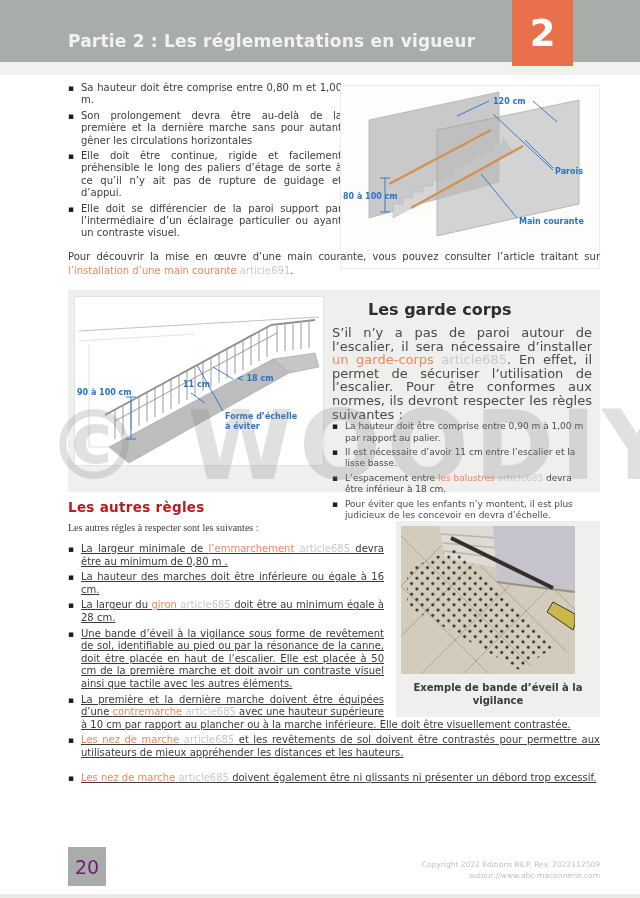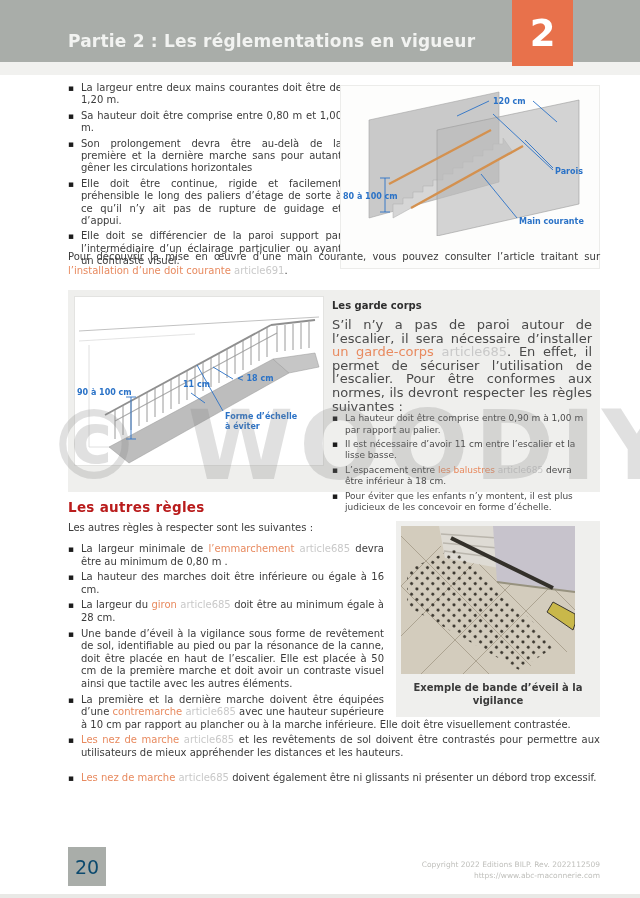--- a/index.html
+++ b/index.html
@@ -57,78 +57,77 @@
   
   .garde-panel {
     position:absolute; left:68px; top:290px; width:532px; height:202px;
     background:#efefed;
   }
   .fig2 {
     position:absolute; left:6px; top:6px; width:250px; height:170px;
     background:#ffffff; border:1px solid #e3e3e1;
   }
   .garde-text { position:absolute; left:264px; top:10px; width:260px; }
-  .garde-title { font-size:10px; font-weight:bold; color:#2e2e2e; margin-bottom:7px; }
+  .garde-title { font-size:16px; font-weight:bold; color:#2e2e2e; margin-bottom:7px;margin-left:36px; }
   .garde-para { font-size:13px; line-height:13.6px; color:#4a4a4a; text-align:justify; margin-bottom:0; }
   .garde-list { font-size:9px; line-height:11.4px; color:#4a4a4a; }
   .garde-list li { margin-bottom:2px; }
   .garde-list li::before { font-size:8px; top:0; }
 
   
   .watermark {
     position:absolute; left:46px; top:386px; width:600px; height:126px;
     overflow:hidden; z-index:30; pointer-events:none;
     font-size:96px; font-weight:bold; letter-spacing:6px;
     color:rgba(130,130,130,0.25); white-space:nowrap; line-height:120px;
   }
 
   
   .autres-heading {
     position:absolute; left:68px; top:499px;
     font-size:13.5px; font-weight:bold; color:#b91c1c; letter-spacing:.3px;
   }
   .autres-section { position:absolute; left:68px; top:521px; width:532px; }
-  .autres-intro { font-size:10px; line-height:13px; margin-bottom:9px; }
+  .autres-intro { font-size:10px; line-height:13px; margin-bottom:9px;font-family:Liberation Serif, serif; }
   .autres-list { font-size:10px; line-height:12.6px; text-align:justify; }
-  .autres-list li { margin-bottom:4px; }
+  .autres-list li { margin-bottom:4px;text-decoration:underline; }
   .autres-list li.spaced { margin-top:12px; }
 
   .photo-panel {
     float:right; width:204px; background:#efefed; padding:5px 5px 10px 5px; margin-left:12px; margin-bottom:0;
   }
   .photo-frame { width:174px; height:148px; background:#d3ccbd; overflow:hidden; }
   .photo-caption {
     margin-top:7px; font-size:10px; font-weight:bold; color:#3a3a3a;
     text-align:center; line-height:13px; padding:0 10px;
   }
 
   
   .page-num-box {
     position:absolute; left:68px; top:847px; width:38px; height:39px;
     background:#a9ada9; display:flex; align-items:center; justify-content:center;
   }
-  .page-num-box span { color:#0c4a6e; font-size:19px; }
+  .page-num-box span { color:#701a75; font-size:19px; }
   .copyright {
     position:absolute; right:40px; top:859px; text-align:right;
     font-size:7.5px; line-height:11px; color:#bfbfbb;
   }
   .bottom-strip { position:absolute; left:0; bottom:0; width:640px; height:4px; background:#e9e9e6; }
 </style>
 </head>
 <body>
 
 <div class="header-band"></div>
 <div class="header-substrip"></div>
 <div class="header-title">Partie 2 : Les réglementations en vigueur</div>
 <div class="chapter-box">
   <span>2</span>
 </div>
 
 <ul class="sqlist intro-list">
-  <li><span>La largeur entre deux mains courantes doit être de 1,20 m.</span></li>
   <li><span>Sa hauteur doit être comprise entre 0,80 m et 1,00 m.</span></li>
   <li><span>Son prolongement devra être au-delà de la première et la dernière marche sans pour autant gêner les circulations horizontales</span></li>
   <li><span>Elle doit être continue, rigide et facilement préhensible le long des paliers d’étage de sorte à ce qu’il n’y ait pas de rupture de guidage et d’appui.</span></li>
   <li><span>Elle doit se différencier de la paroi support par l’intermédiaire d’un éclairage particulier ou ayant un contraste visuel.</span></li>
 </ul>
 
 <div class="fig1">
   <svg width="258" height="150" viewBox="0 0 258 150">
 
     <polygon points="28,34 158,6 158,96 28,132" fill="#c9c9c9" stroke="#a5a5a5" stroke-width="0.6"></polygon>
@@ -151,21 +150,21 @@
     <line class="dimline" x1="44" y1="92" x2="44" y2="126"></line>
     <line class="dimline" x1="39" y1="92" x2="49" y2="92"></line>
     <line class="dimline" x1="39" y1="126" x2="49" y2="126"></line>
     <text class="fig-label" x="2" y="113">80 à 100 cm</text>
 
     <polyline class="dimline" points="176,132 140,88"></polyline>
     <text class="fig-label" x="178" y="138">Main courante</text>
   </svg>
 </div>
 
-<p class="mc-paragraph"><span>Pour découvrir la mise en œuvre d’une main courante, vous pouvez consulter l’article traitant sur </span><span class="seg-link">l’installation d’une doit courante</span><span> </span><span class="seg-ref">article691</span><span>.</span></p>
+<p class="mc-paragraph"><span>Pour découvrir la mise en œuvre d’une main courante, vous pouvez consulter l’article traitant sur </span><span class="seg-link">l’installation d’une main courante</span><span> </span><span class="seg-ref">article691</span><span>.</span></p>
 
 <div class="garde-panel">
   <div class="fig2">
     <svg width="248" height="168" viewBox="0 0 248 168">
 
       <line x1="4" y1="34" x2="244" y2="20" stroke="#c2c2c2" stroke-width="1"></line>
       <line x1="4" y1="44" x2="120" y2="37" stroke="#dcdcdc" stroke-width="0.8"></line>
       <polyline points="14,48 14,150 58,150" fill="none" stroke="#d8d8d8" stroke-width="0.8"></polyline>
 
       <polygon points="34,150 198,62 214,76 54,166" fill="#bdbdbd" stroke="#999999" stroke-width="0.5"></polygon>
@@ -194,21 +193,21 @@
       <text class="fig-label" x="150" y="132">à éviter</text>
     </svg>
   </div>
   <div class="garde-text">
     <div class="garde-title">Les garde corps</div>
     <p class="garde-para"><span>S’il n’y a pas de paroi autour de l’escalier, il sera nécessaire d’installer </span><span class="seg-link">un garde-corps</span><span> </span><span class="seg-ref">article685</span><span>. En effet, il permet de sécuriser l’utilisation de l’escalier. Pour être conformes aux normes, ils devront respecter les règles suivantes :</span></p>
     <ul class="sqlist garde-list">
       <li><span>La hauteur doit être comprise entre 0,90 m à 1,00 m par rapport au palier.</span></li>
       <li><span>Il est nécessaire d’avoir 11 cm entre l’escalier et la lisse basse.</span></li>
       <li><span>L’espacement entre </span><span class="seg-link">les balustres</span><span> </span><span class="seg-ref">article685</span><span> devra être inférieur à 18 cm.</span></li>
-      <li><span>Pour éviter que les enfants n’y montent, il est plus judicieux de les concevoir en forme d’échelle.</span></li>
+      <li><span>Pour éviter que les enfants n’y montent, il est plus judicieux de les concevoir en devra d’échelle.</span></li>
     </ul>
   </div>
 </div>
 
 <div class="watermark">© WOODIY</div>
 
 <div class="autres-heading">Les autres règles</div>
 <div class="autres-section">
   <div class="photo-panel">
     <div class="photo-frame">
@@ -248,15 +247,15 @@
     <li><span class="seg-link">Les nez de marche</span><span> </span><span class="seg-ref">article685</span><span> et les revêtements de sol doivent être contrastés pour permettre aux utilisateurs de mieux appréhender les distances et les hauteurs.</span></li>
     <li class="spaced"><span class="seg-link">Les nez de marche</span><span> </span><span class="seg-ref">article685</span><span> doivent également être ni glissants ni présenter un débord trop excessif.</span></li>
   </ul>
 </div>
 
 <div class="page-num-box">
   <span>20</span>
 </div>
 <div class="copyright">
   <div>Copyright 2022 Editions BILP. Rev. 2022112509</div>
-  <div>https://www.abc-maconnerie.com</div>
+  <div>autour://www.abc-maconnerie.com</div>
 </div>
 <div class="bottom-strip"></div>
 
 </body></html>

